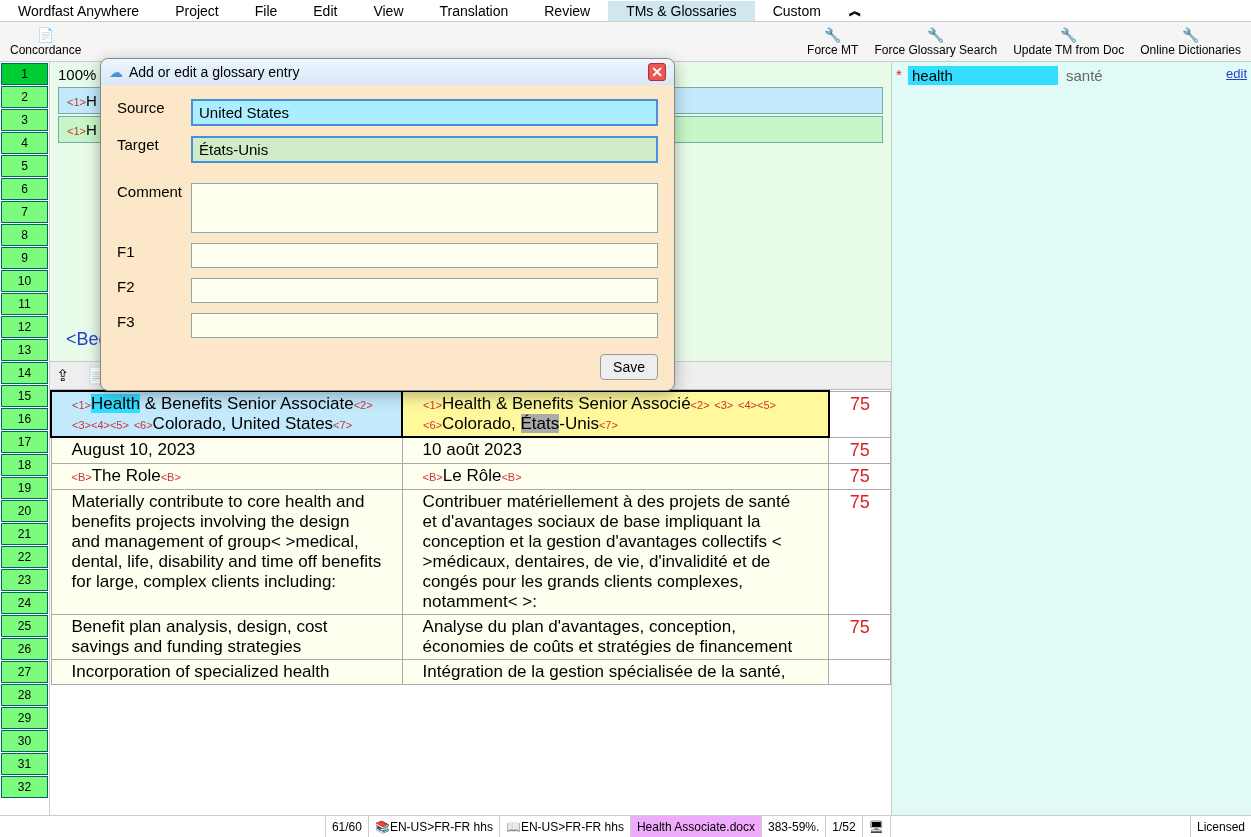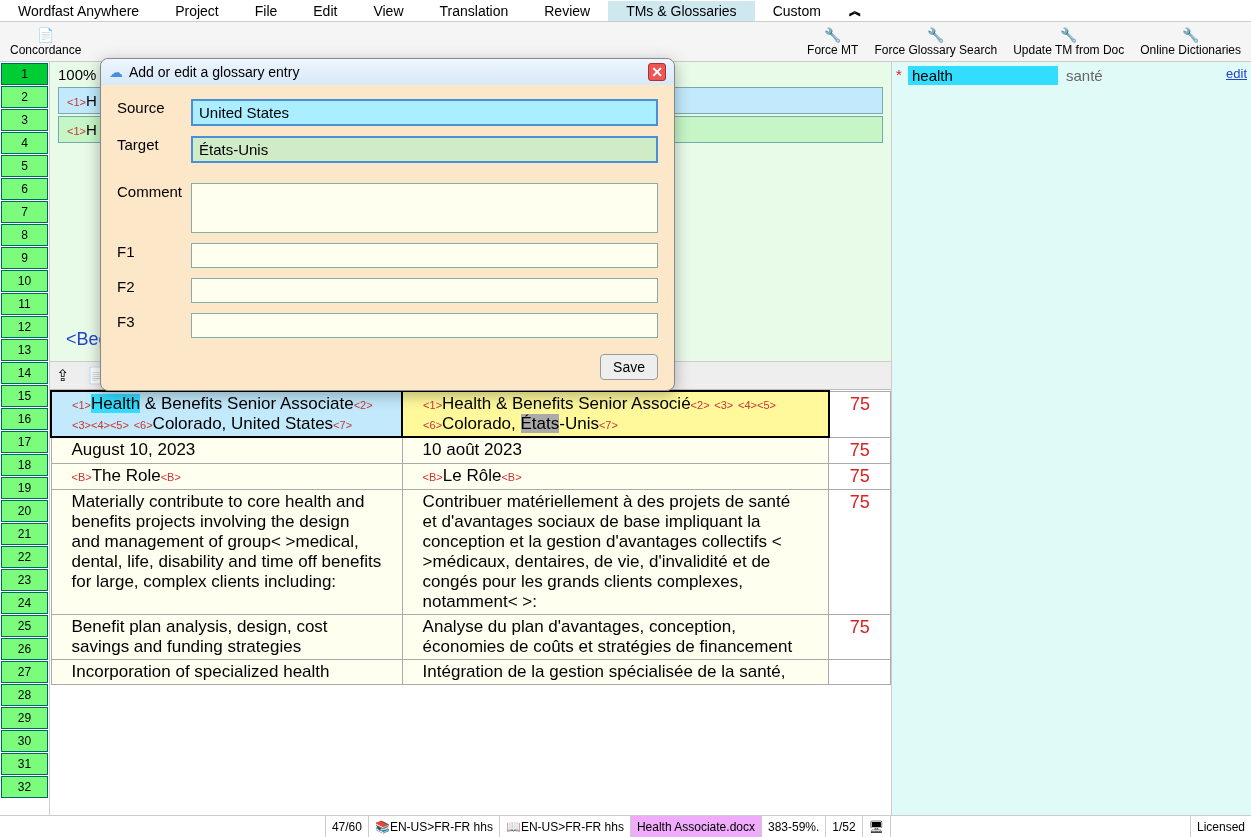--- a/index.html
+++ b/index.html
@@ -231,21 +231,21 @@
     <div class="row">
         <label>F3</label>
       <input style="">
       </div>
     <div class="btn-row"><button>Save</button></div>
   </div>
 </div>
 
 <div class="statusbar">
   <div class="spacer"></div>
-  <div class="cell">47/60</div>
+  <div class="cell">61/60</div>
   <div class="cell">📚 <span>EN-US&gt;FR-FR hhs</span></div>
   <div class="cell">📖 <span>EN-US&gt;FR-FR hhs</span></div>
   <div class="cell fname">Health Associate.docx</div>
   <div class="cell">383-59%.</div>
   <div class="cell">1/52</div>
   <div class="cell">🖥</div>
   <div class="cell" style="flex:0 0 300px"></div>
   <div class="cell">Licensed</div>
 </div>
 

